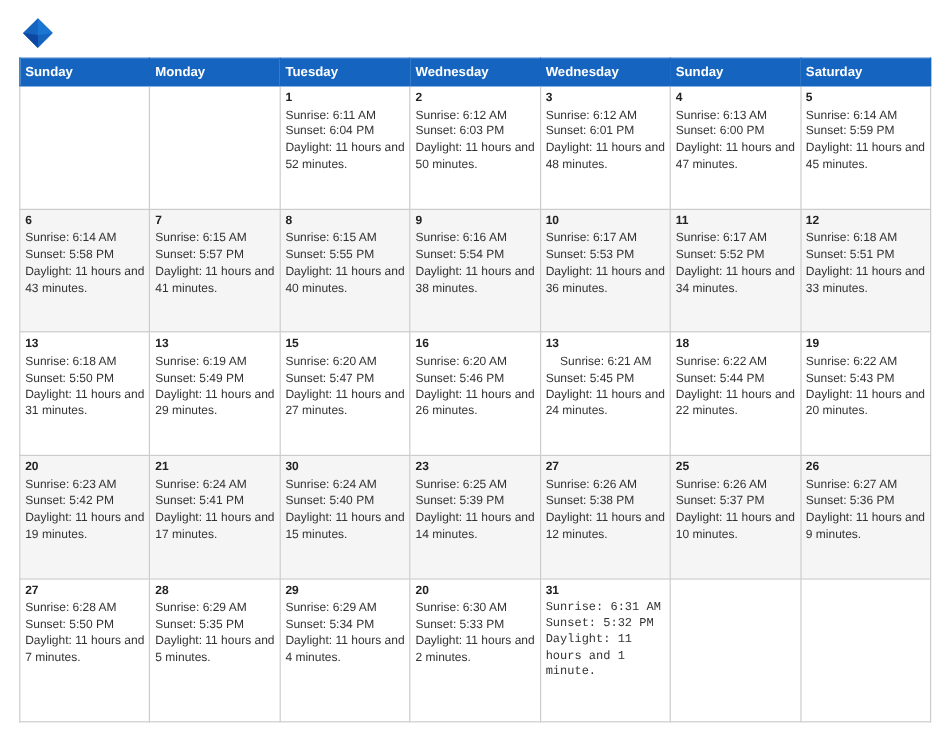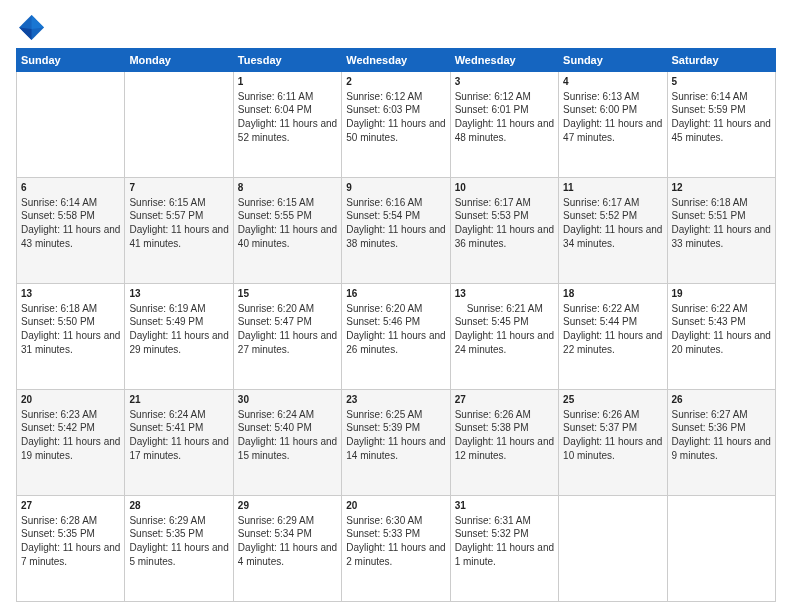--- a/index.html
+++ b/index.html
@@ -215,32 +215,32 @@
 Daylight: 11 hours and 12 minutes.</span></td>
           <td><span class="day-num">25</span><span class="day-info" style="white-space: pre-line;">Sunrise: 6:26 AM
 Sunset: 5:37 PM
 Daylight: 11 hours and 10 minutes.</span></td>
           <td><span class="day-num">26</span><span class="day-info" style="white-space: pre-line;">Sunrise: 6:27 AM
 Sunset: 5:36 PM
 Daylight: 11 hours and 9 minutes.</span></td>
         </tr>
         <tr>
           <td><span class="day-num">27</span><span class="day-info" style="white-space: pre-line;">Sunrise: 6:28 AM
-Sunset: 5:35 PM
+Sunset: 5:50 PM
 Daylight: 11 hours and 7 minutes.</span></td>
           <td><span class="day-num">28</span><span class="day-info" style="white-space: pre-line;">Sunrise: 6:29 AM
 Sunset: 5:35 PM
 Daylight: 11 hours and 5 minutes.</span></td>
           <td><span class="day-num">29</span><span class="day-info" style="white-space: pre-line;">Sunrise: 6:29 AM
 Sunset: 5:34 PM
 Daylight: 11 hours and 4 minutes.</span></td>
           <td><span class="day-num">20</span><span class="day-info" style="white-space: pre-line;">Sunrise: 6:30 AM
 Sunset: 5:33 PM
 Daylight: 11 hours and 2 minutes.</span></td>
-          <td><span class="day-num">31</span><span class="day-info" style="white-space: pre-line;">Sunrise: 6:31 AM
+          <td><span class="day-num">31</span><span class="day-info" style="white-space: pre-line; font-family: Liberation Mono, monospace;">Sunrise: 6:31 AM
 Sunset: 5:32 PM
 Daylight: 11 hours and 1 minute.</span></td>
           <td class="empty"></td>
           <td class="empty"></td>
         </tr>
       </tbody>
   </table>
 </div>
 
 </body></html>

